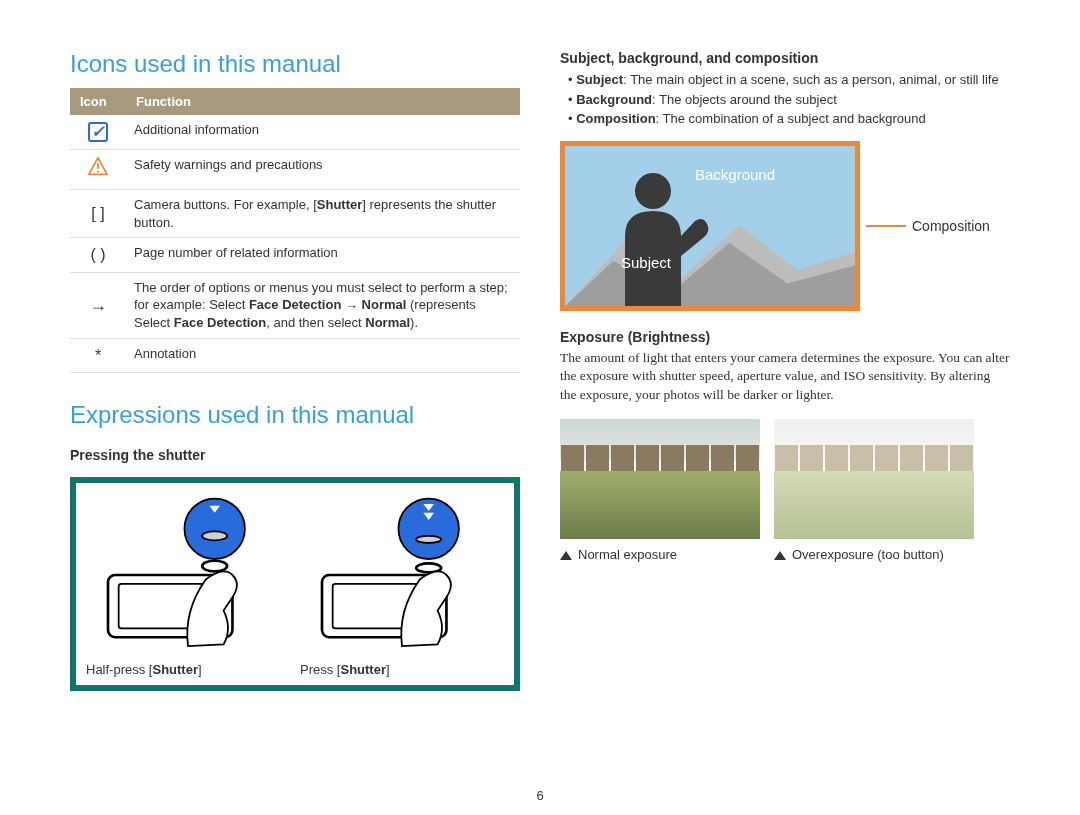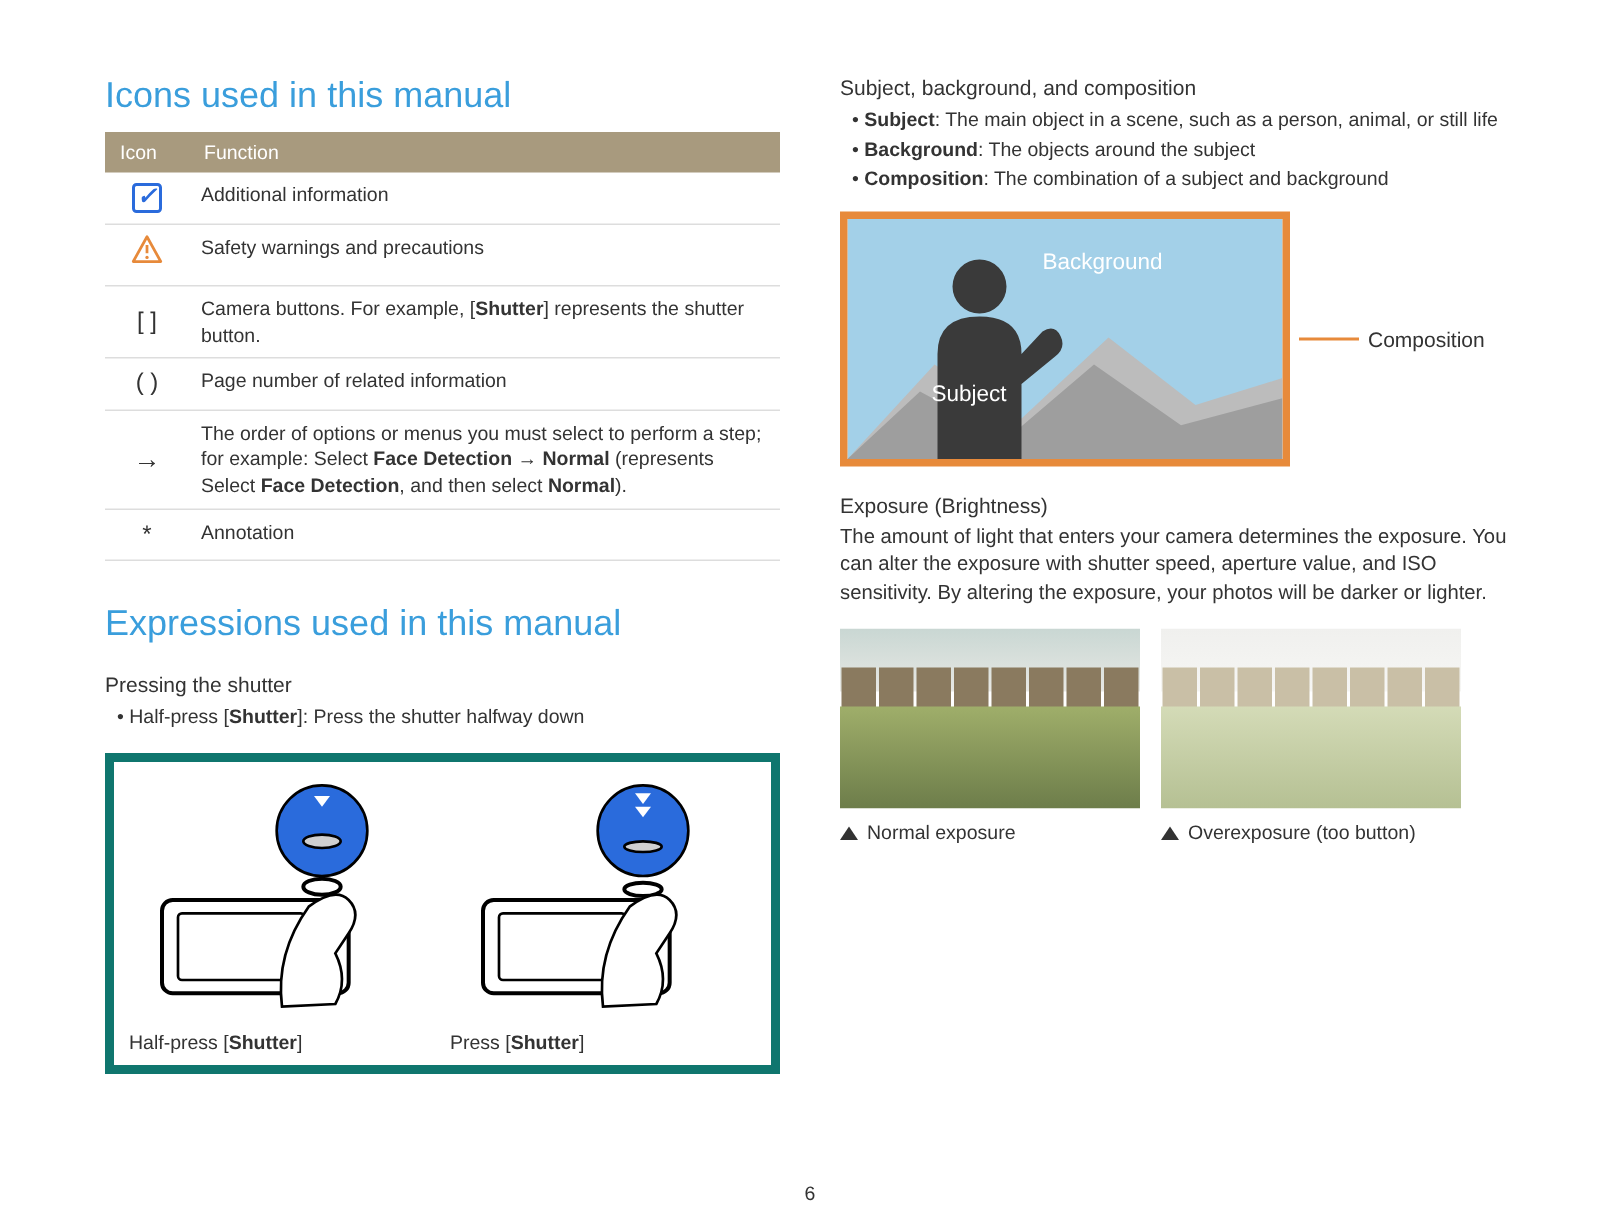--- a/index.html
+++ b/index.html
@@ -29,21 +29,21 @@
   }
   table.icons {
     border-collapse: collapse;
     width: 100%;
     font-size: 13px;
   }
   table.icons th {
     background: #a89a7e;
     color: #fff;
     text-align: left;
-    font-weight: 400;
+    font-weight: 700;
     padding: 6px 10px;
   }
   table.icons td {
     border-bottom: 1px solid #ddd;
     padding: 6px 8px;
     vertical-align: top;
     line-height: 1.35;
   }
   table.icons td.icon-cell {
     width: 56px;
@@ -57,21 +57,21 @@
     justify-content: center;
   }
   .info-icon {
     width: 20px; height: 20px; border:2px solid #2a6bdc; border-radius:3px;
     color:#2a6bdc; font-weight:bold; font-style:italic;
     display:inline-flex;align-items:center;justify-content:center;
   }
   .warn-icon svg { width:22px; height:22px; }
   .arrow-glyph { font-size:18px; }
   .sub-h {
-    font-weight: normal;
+    font-weight: bold;
     font-size: 14px;
     margin-top: 18px;
     margin-bottom: 4px;
   }
   ul.bullets {
     list-style: none;
     padding-left: 8px;
     font-size: 13px;
     line-height: 1.5;
   }
@@ -111,21 +111,21 @@
     position:absolute; top:20px; left:130px; color:#fff; font-size:15px;
   }
   .label-subj {
     position:absolute; bottom:35px; left:56px; color:#fff; font-size:15px;
   }
   .comp-line {
     width:40px; height:0; border-top:2px solid #e78a3b; align-self:center;
   }
   .comp-label { color:#333; font-size:14px; }
 
-  .expo-para { font-size:13.5px; line-height:1.4; margin-top:4px; }
+  .expo-para { font-size:13.5px; line-height:1.4; margin-top:4px;font-family:Liberation Serif, serif; }
 
   .photo-row { display:flex; gap:14px; margin-top:14px; }
   .photo-row .ph {
     width: 200px; height:120px; position:relative; overflow:hidden;
   }
   .ph .sky { position:absolute; top:0; left:0; right:0; height:42px;
     background: linear-gradient(#c9d7d3,#e8e8e4); }
   .ph .buildings { position:absolute; top:26px; left:0; right:0; height:30px;
     display:flex; }
   .ph .buildings div { flex:1; background:#8a7a5f; margin:0 1px; height:100%; }
@@ -199,23 +199,20 @@
           <td class="icon-cell">*</td>
           <td>Annotation</td>
         </tr>
       </tbody>
     </table>
 
     <h2 class="section-title" style="margin-top:28px">Expressions used in this manual</h2>
 
     <div class="sub-h">Pressing the shutter</div>
     <ul class="bullets">
-      <li>
-        <span>Half-press [</span><span class="bold">Shutter</span><span>]: Press the shutter halfway down</span>
-      </li>
     </ul>
 
     <div class="shutter-block">
       <div class="shutter-item">
         <svg viewBox="0 0 200 180">
           <rect x="10" y="90" width="140" height="70" rx="8" fill="none" stroke="#000" stroke-width="3"></rect>
           <rect x="22" y="100" width="95" height="50" rx="3" fill="none" stroke="#000" stroke-width="2"></rect>
           <ellipse cx="130" cy="80" rx="14" ry="6" fill="none" stroke="#000" stroke-width="3"></ellipse>
           <circle cx="130" cy="38" r="34" fill="#2a6bdc" stroke="#000" stroke-width="2"></circle>
           <polygon points="130,20 124,12 136,12" fill="#fff"></polygon>

